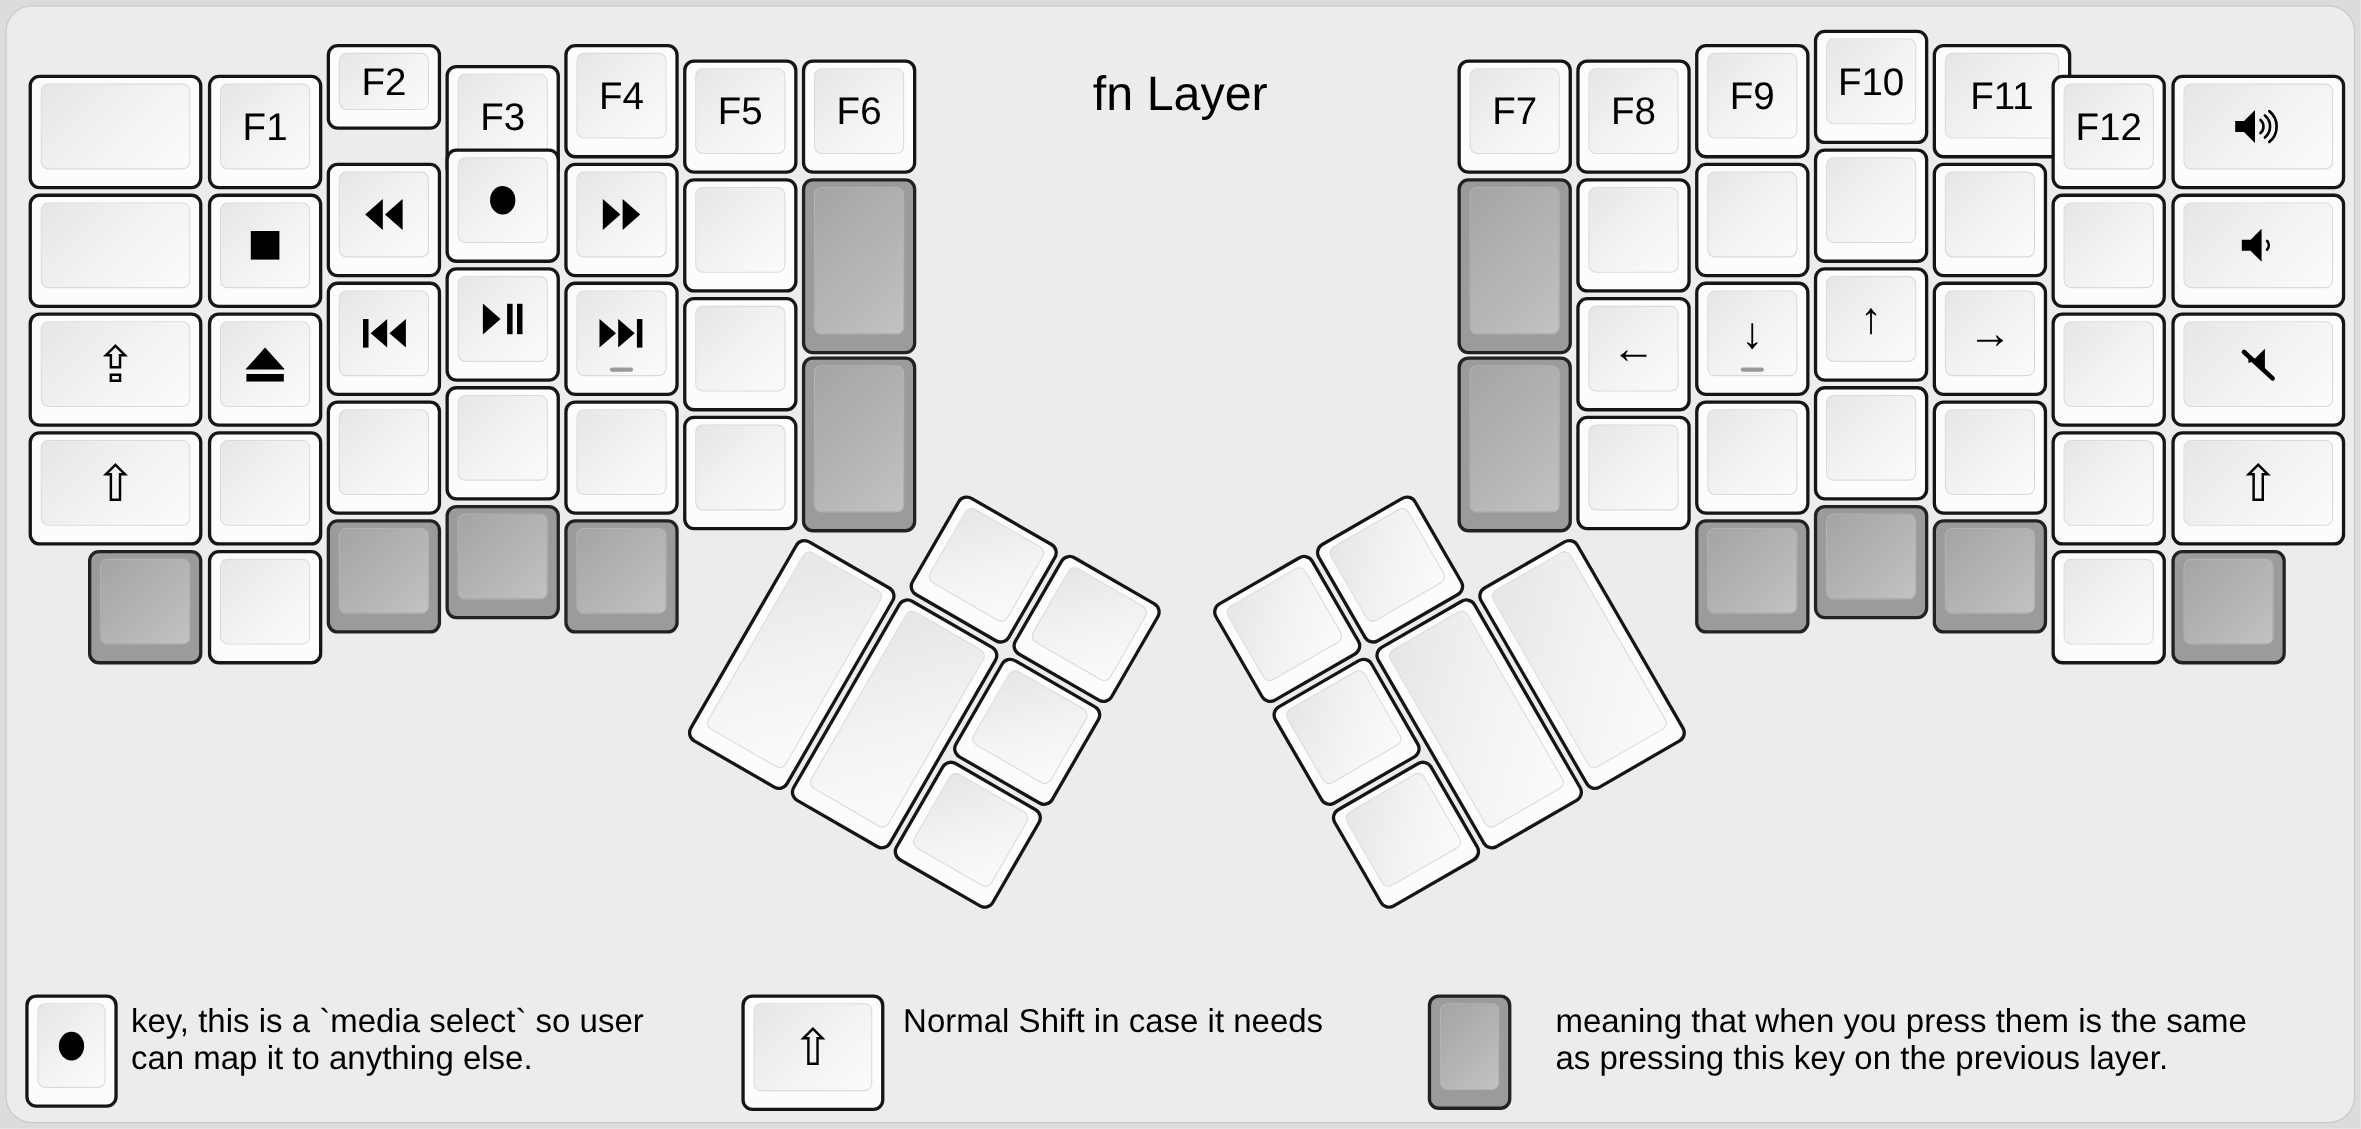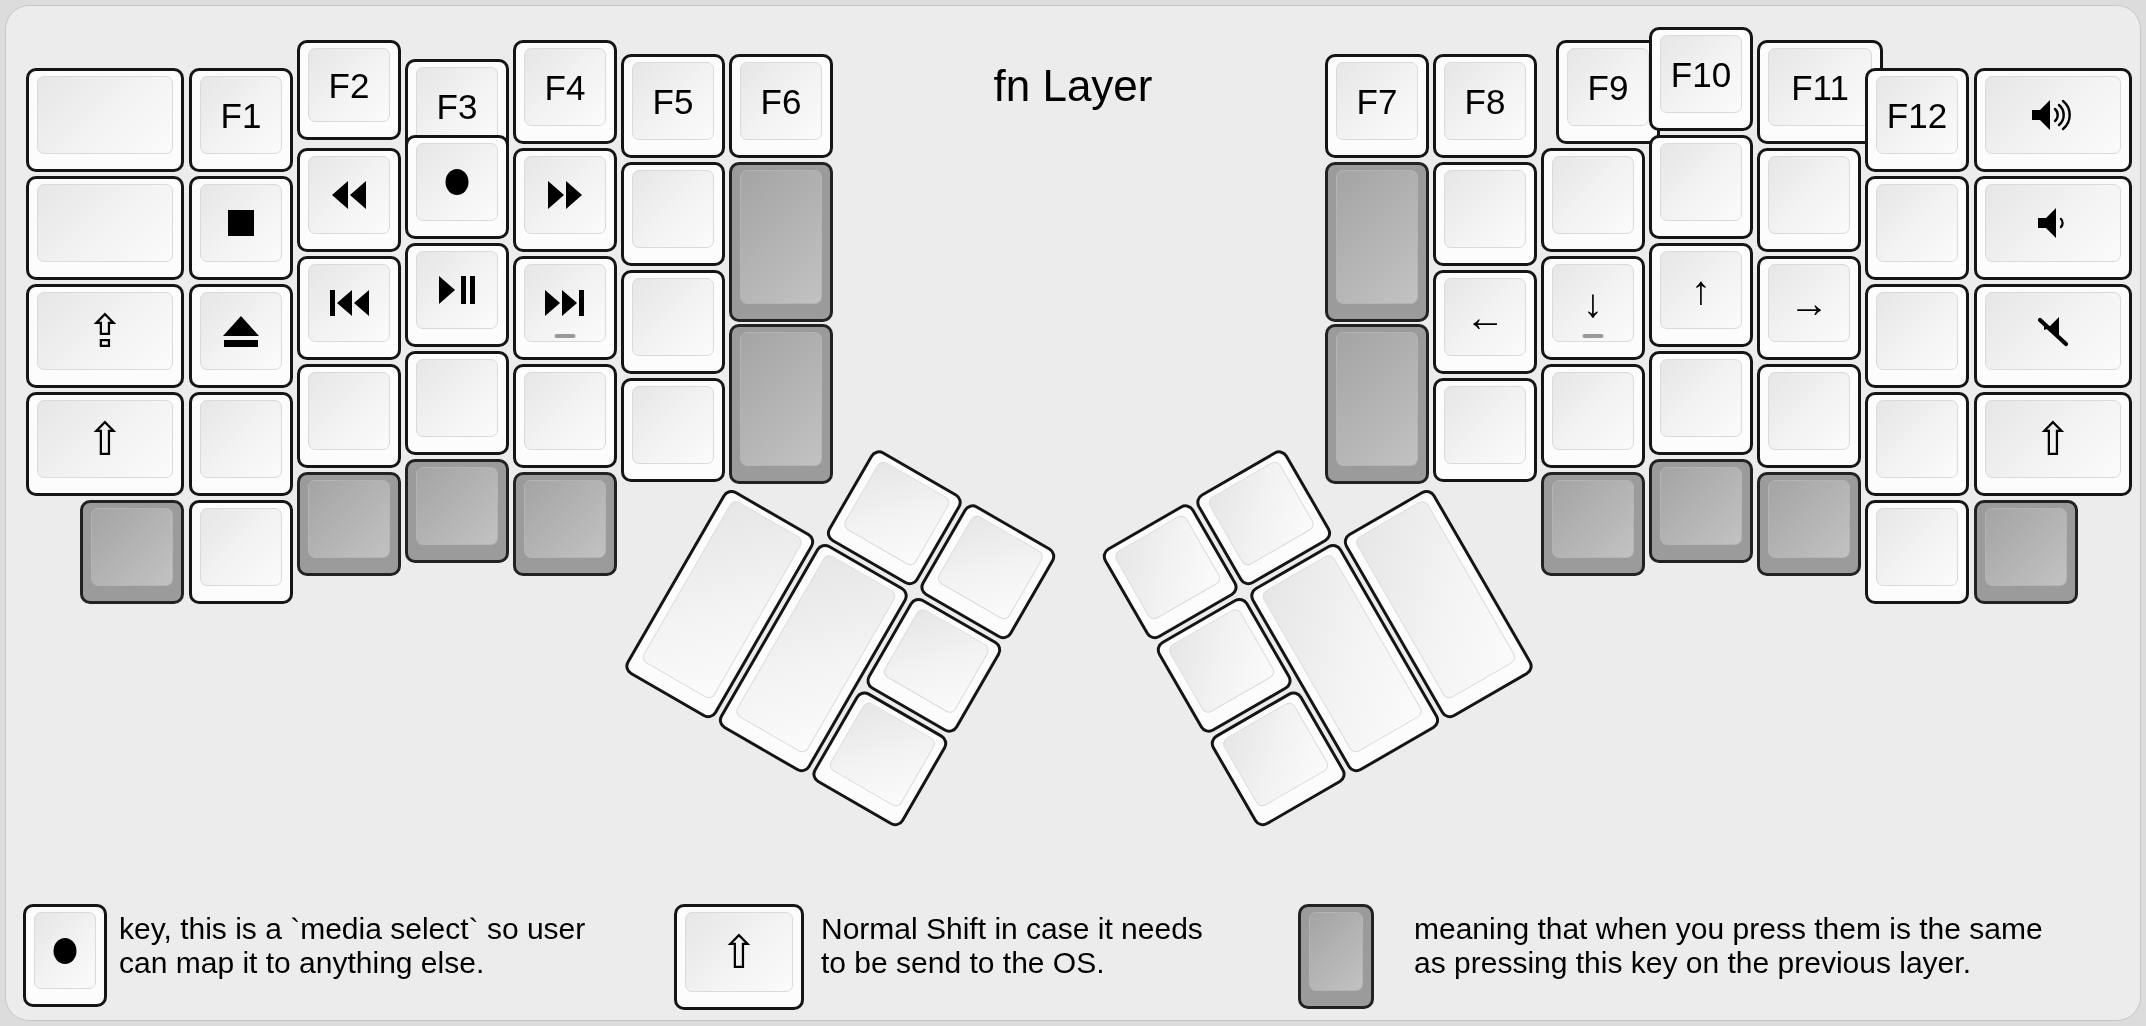--- a/index.html
+++ b/index.html
@@ -96,21 +96,21 @@
             <rect x="1" y="24" width="34" height="7"></rect>
           </svg>
         </div>
       </div>
       <div class="key" style="left: 183px; top: 386px; width: 104px; height: 104px;">
         <div class="top"></div>
       </div>
       <div class="key" style="left: 183px; top: 494px; width: 104px; height: 104px;">
         <div class="top"></div>
       </div>
-      <div class="key" style="left: 291px; top: 34px; width: 104px; height: 100px;">
+      <div class="key" style="left: 291px; top: 34px; width: 104px; height: 78px;">
         <div class="top">
           <span class="klabel">F2</span>
         </div>
       </div>
       <div class="key" style="left: 291px; top: 142px; width: 104px; height: 104px;">
         <div class="top">
           <svg class="icon-svg" width="40" height="28">
             <polygon points="19,0 19,28 3,14"></polygon>
             <polygon points="37,0 37,28 21,14"></polygon>
           </svg>
@@ -235,21 +235,21 @@
         <div class="top"></div>
       </div>
       <div class="key" style="left: 1427px; top: 264px; width: 104px; height: 104px;">
         <div class="top">
           <span class="glyph glyph-arrow-left">←</span>
         </div>
       </div>
       <div class="key" style="left: 1427px; top: 372px; width: 104px; height: 104px;">
         <div class="top"></div>
       </div>
-      <div class="key" style="left: 1535px; top: 34px; width: 104px; height: 104px; margin-left: 15px;">
+      <div class="key" style="left: 1535px; top: 34px; width: 104px; height: 104px;">
         <div class="top">
           <span class="klabel">F9</span>
         </div>
       </div>
       <div class="key" style="left: 1535px; top: 142px; width: 104px; height: 104px;">
         <div class="top"></div>
       </div>
       <div class="key" style="left: 1535px; top: 250px; width: 104px; height: 104px;">
         <div class="top">
           <span class="glyph glyph-arrow-down">↓</span>
@@ -410,20 +410,19 @@
         <div class="key gray" style="left: 1292px; top: 898px; width: 76px; height: 105px;">
           <div class="top"></div>
         </div>
       </div>
     <div class="legend-text" id="lt0" style="left: 113px; top: 906px;">
       <div>key, this is a `media select` so user</div>
       <div>can map it to anything else.</div>
     </div>
     <div class="legend-text" id="lt1" style="left: 815px; top: 906px;">
       <div>Normal Shift in case it needs</div>
-      <div>to be send to the OS.</div>
     </div>
     <div class="legend-text" id="lt2" style="left: 1408px; top: 906px;">
       <div>meaning that when you press them is the same</div>
       <div>as pressing this key on the previous layer.</div>
     </div>
   </div>
 </div>
 
 </body></html>

